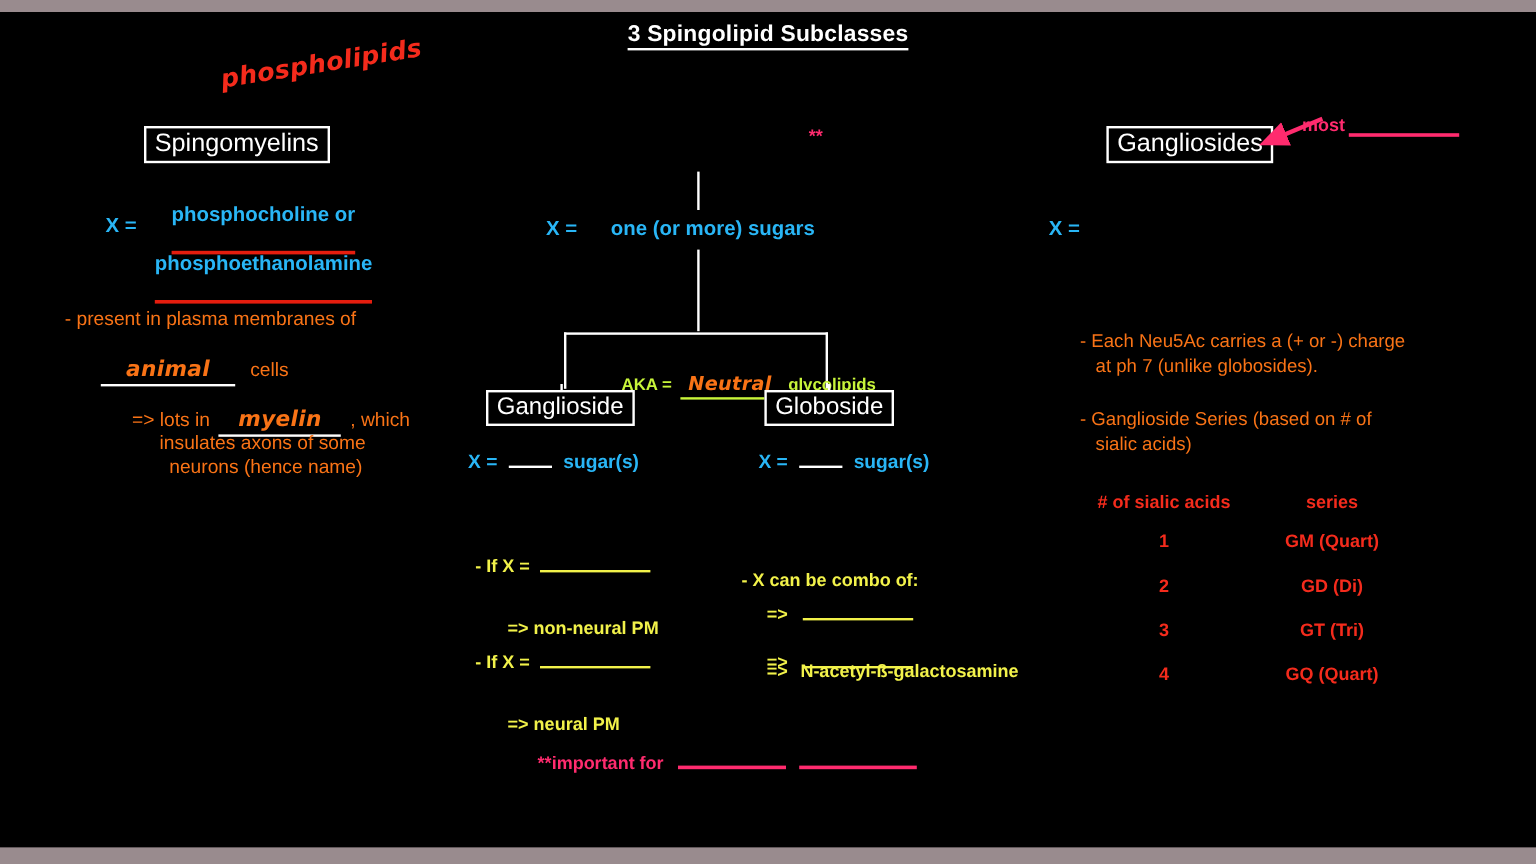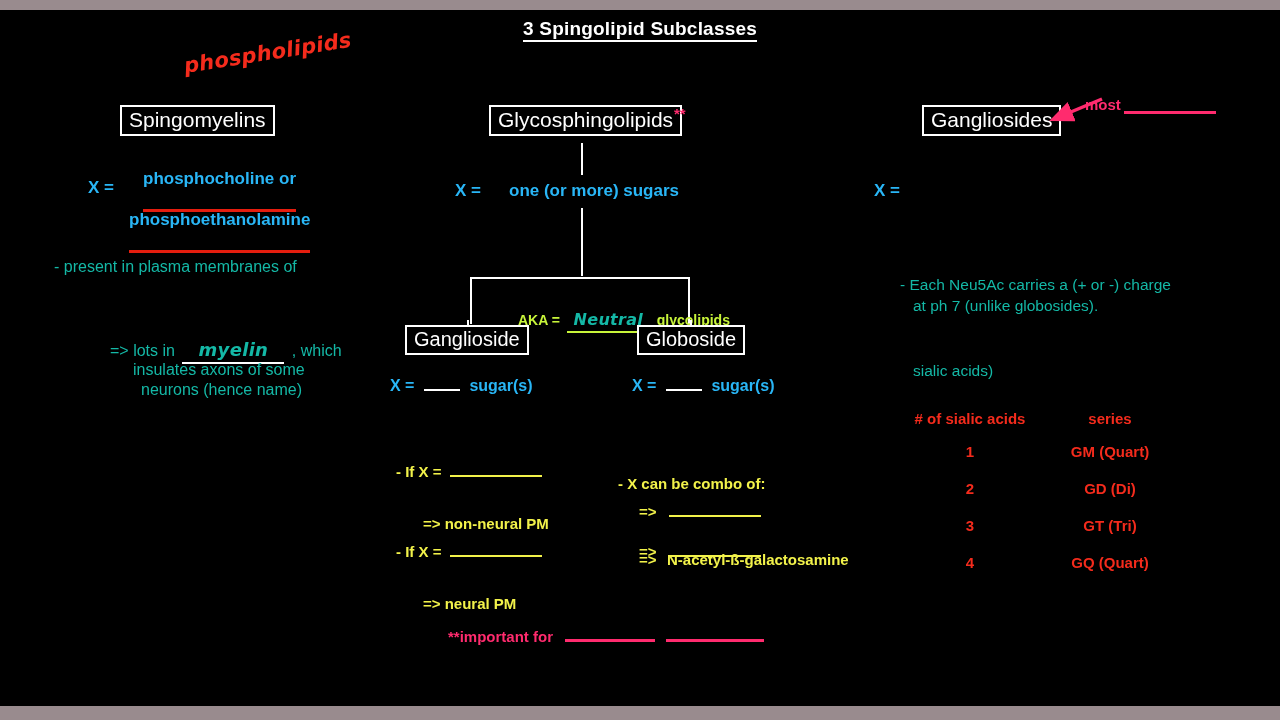--- a/index.html
+++ b/index.html
@@ -23,21 +23,21 @@
   .title span{border-bottom:2px solid #fff;padding-bottom:1px;}
 
   
   .boxed{
     color:#fff;font-size:21px;font-weight:400;
     border:2px solid #fff;padding:2px 7px 3px 7px;
     display:inline-block;line-height:1.05;white-space:nowrap;
     background:#000;
   }
   .cyan-b{color:#29b6f6;font-weight:bold;}
-  .white{color:#14b8a6;}
+  .white{color:#f97316;}
   .yellow-b{color:#f2f24a;font-weight:bold;margin-top:44px;}
   .chartreuse{color:#c8f53a;font-weight:bold;}
   .red{color:#f42b1c;font-weight:bold;}
   .pink{color:#ff2b6e;font-weight:bold;}
 
   
   .hand{
     font-family:"DejaVu Sans",sans-serif;font-weight:bold;
     font-style:italic;letter-spacing:.3px;
   }
@@ -80,33 +80,34 @@
   <div class="abs nowrap" style="left:143px;top:159px;">
     <span class="cyan-b ul-red" style="font-size:17px;display:inline-block;padding-bottom:20px;">phosphocholine or</span>
   </div>
 
   <div class="abs nowrap" style="left:129px;top:200px;">
     <span class="cyan-b ul-red" style="font-size:17px;display:inline-block;padding-bottom:20px;">phosphoethanolamine</span>
   </div>
 
   <div class="abs white tx nowrap" style="left:54px;top:248px;font-size:16px;">- present in plasma membranes of</div>
 
+  <div class="abs nowrap" style="left:84px;top:287px;">
+    <span class="hand white ul-white blank" style="font-size:18px;min-width:100px;text-align:center;padding:0 6px 2px 6px;">animal</span>
+    <span class="white" style="font-size:16px;margin-left:8px;">cells</span>
+  </div>
 
   <div class="abs nowrap" style="left:110px;top:329px;">
     <span class="white" style="font-size:16px;">=&gt; lots in</span>
     <span class="hand white ul-white blank" style="font-size:18px;min-width:92px;text-align:center;padding:0 5px 2px 5px;margin:0 3px;">myelin</span>
     <span class="white" style="font-size:16px;">, which</span>
   </div>
 
   <div class="abs white tx nowrap" style="left:133px;top:351px;font-size:16px;">insulates axons of some</div>
   <div class="abs white tx nowrap" style="left:141px;top:371px;font-size:16px;">neurons (hence name)</div>
 
-  <div class="abs" style="left:489px;top:95px;">
-    <span class="boxed">Glycosphingolipids</span>
-  </div>
   <div class="abs pink" style="left:674px;top:95px;font-size:15px;">**</div>
 
   <div class="abs vline" style="left:581px;top:133px;height:32px;"></div>
 
   <div class="abs cyan-b nowrap" style="left:455px;top:171px;font-size:17px;">X =</div>
   <div class="abs cyan-b nowrap" style="left:509px;top:171px;font-size:17px;">one (or more) sugars</div>
 
   <div class="abs vline" style="left:581px;top:198px;height:68px;"></div>
 
   <div class="abs hline" style="left:470px;top:267px;width:220px;"></div>
@@ -185,20 +186,21 @@
   </svg>
 
   <div class="abs pink nowrap" style="left:1085px;top:86px;font-size:15px;">most</div>
   <div class="abs ul-pink" style="left:1124px;top:84px;width:92px;height:17px;"></div>
 
   <div class="abs cyan-b nowrap" style="left:874px;top:171px;font-size:17px;">X =</div>
 
   <div class="abs white tx nowrap" style="left:900px;top:266px;font-size:15.5px;">- Each Neu5Ac carries a (+ or -) charge</div>
   <div class="abs white tx nowrap" style="left:913px;top:287px;font-size:15.5px;">at ph 7 (unlike globosides).</div>
 
+  <div class="abs white tx nowrap" style="left:900px;top:331px;font-size:15.5px;">- Ganglioside Series (based on # of</div>
   <div class="abs white tx nowrap" style="left:913px;top:352px;font-size:15.5px;">sialic acids)</div>
 
   <div class="abs" style="left:896px;top:400px;width:280px;">
     <div style="display:flex;">
       <div class="red" style="width:148px;text-align:center;font-size:15px;"># of sialic acids</div>
       <div class="red" style="width:132px;text-align:center;font-size:15px;">series</div>
     </div>
 
     <div style="display:flex;margin-top:16px;">
       <div class="red" style="width:148px;text-align:center;font-size:15px;">1</div>

